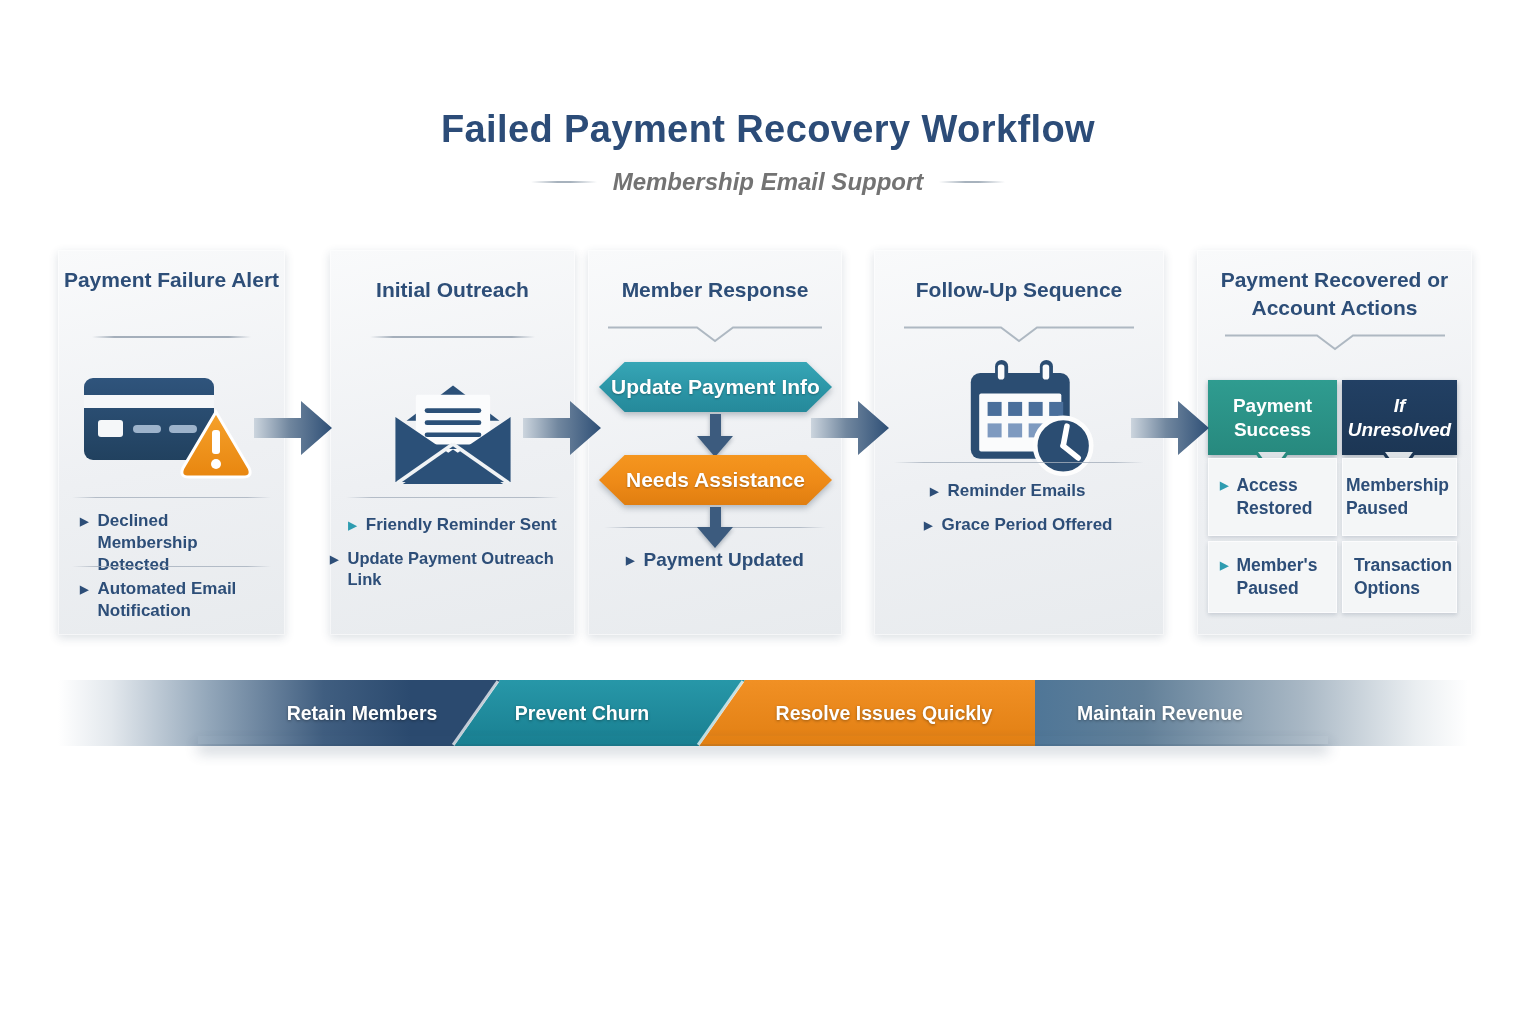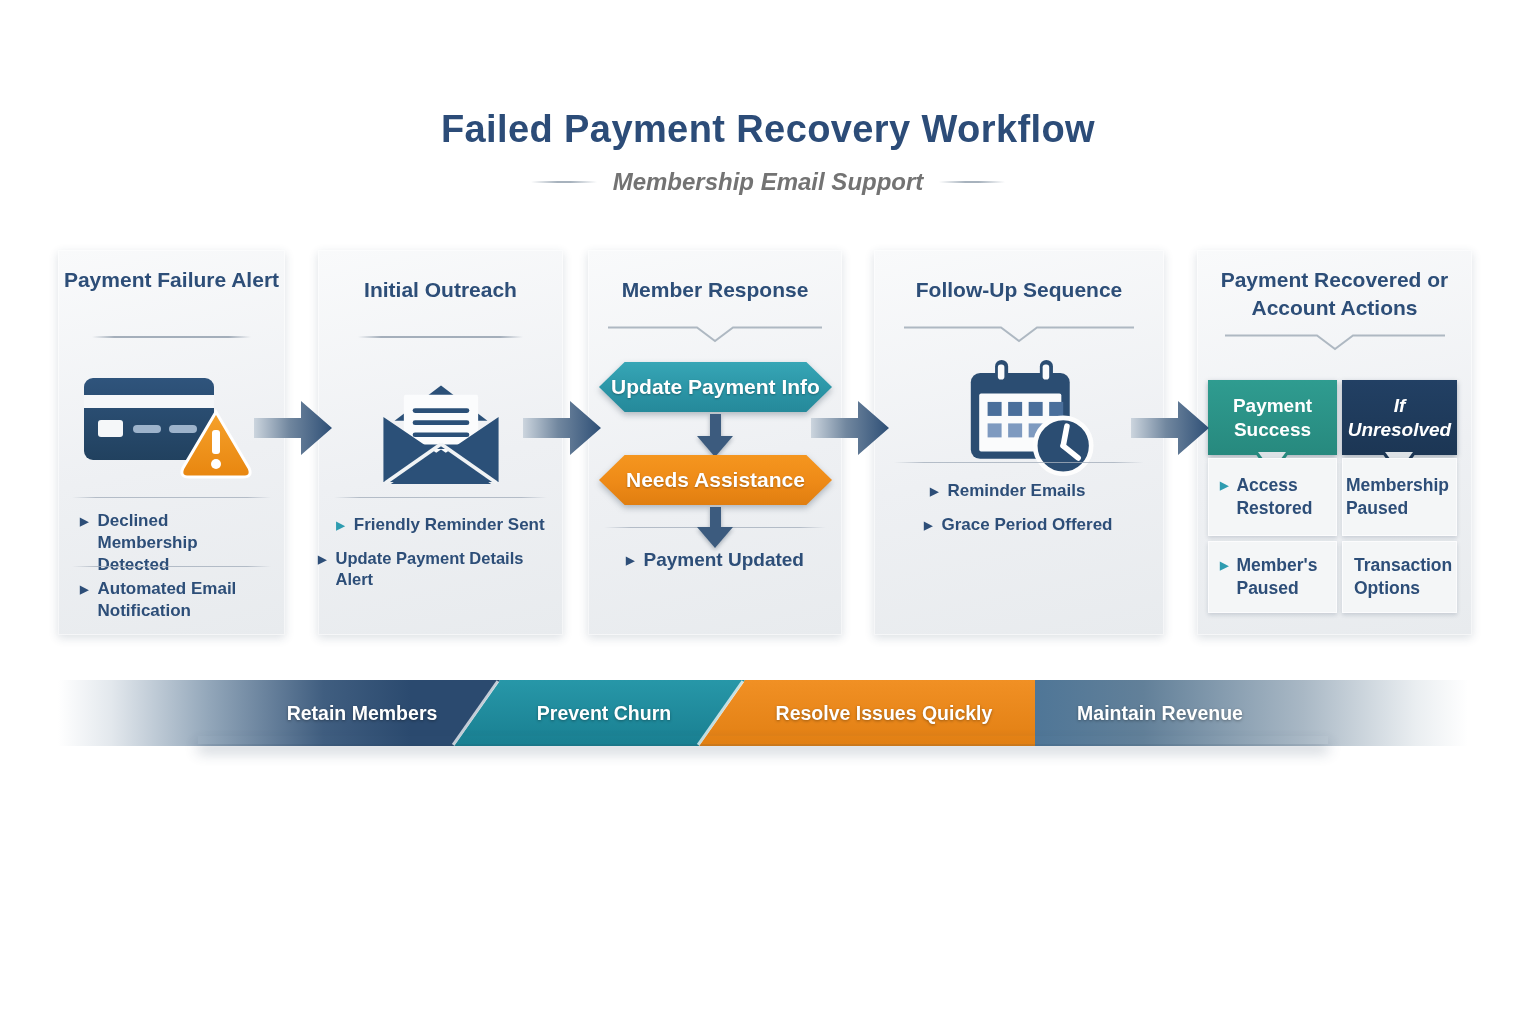--- a/index.html
+++ b/index.html
@@ -158,21 +158,21 @@
       <span class="tri">▶</span>
       <span>Declined Membership Detected</span>
     </div>
     <div class="divider" style="top:316px; left:14px; width:199px;"></div>
     <div class="bullet" style="top:328px; left:22px; width:190px;">
       <span class="tri">▶</span>
       <span>Automated Email Notification</span>
     </div>
   </section>
 
-  <section class="panel" style="left:318px; width:245px;">
+  <section class="panel" style="left:330px; width:245px;">
     <h2 class="panel-title" style="top:26px;">Initial Outreach</h2>
     <div class="u-line" style="top:86px; left:40px; width:165px;"></div>
 
     <svg style="position:absolute; left:58px; top:128px;" width="130" height="106" viewBox="0 0 140 114">
       <polygon points="20,46 70,8 120,46" fill="#2b5078"></polygon>
       <rect x="30" y="18" width="80" height="74" rx="2" fill="#fbfcfd"></rect>
       <g stroke="#2b5078" stroke-width="5" stroke-linecap="round">
         <line x1="42" y1="35" x2="98" y2="35"></line>
         <line x1="42" y1="48" x2="98" y2="48"></line>
         <line x1="42" y1="61" x2="98" y2="61"></line>
@@ -184,21 +184,21 @@
       <polygon points="16,114 124,114 70,77" fill="#2b5078"></polygon>
     </svg>
 
     <div class="divider" style="top:247px; left:16px; width:213px;"></div>
     <div class="bullet centered teal" style="top:264px;">
       <span class="tri">▶</span>
       <span>Friendly Reminder Sent</span>
     </div>
     <div class="bullet centered" style="top:298px; font-size:16.5px;">
       <span class="tri">▶</span>
-      <span>Update Payment Details Alert</span>
+      <span>Update Payment Outreach Link</span>
     </div>
   </section>
 
   <section class="panel" style="left:588px; width:254px;">
     <h2 class="panel-title" style="top:26px;">Member Response</h2>
     <svg class="notch-svg" style="top:76px; left:20px;" width="214" height="20" viewBox="0 0 214 20">
       <polyline points="0,1.5 89,1.5 107,15 125,1.5 214,1.5" fill="none" stroke="#aeb8c2" stroke-width="2"></polyline>
     </svg>
 
     <div class="hex-wrap" style="top:112px; left:11px; width:233px; height:50px;">
@@ -355,18 +355,18 @@
   </svg>
 
   <div class="banner">
     <div class="seg navy"></div>
     <div class="seg teal"></div>
     <div class="seg orange"></div>
     <div class="seg slate"></div>
     <div class="slant-line" style="left:416px;"></div>
     <div class="slant-line" style="left:661px;"></div>
     <span class="seg-label" style="left:304px;">Retain Members</span>
-    <span class="seg-label" style="left:546px;">Prevent Churn</span>
+    <span class="seg-label" style="left:524px;">Prevent Churn</span>
     <span class="seg-label" style="left:826px;">Resolve Issues Quickly</span>
     <span class="seg-label" style="left:1102px;text-align:right;">Maintain Revenue</span>
   </div>
 
 </div>
 
 </body></html>

